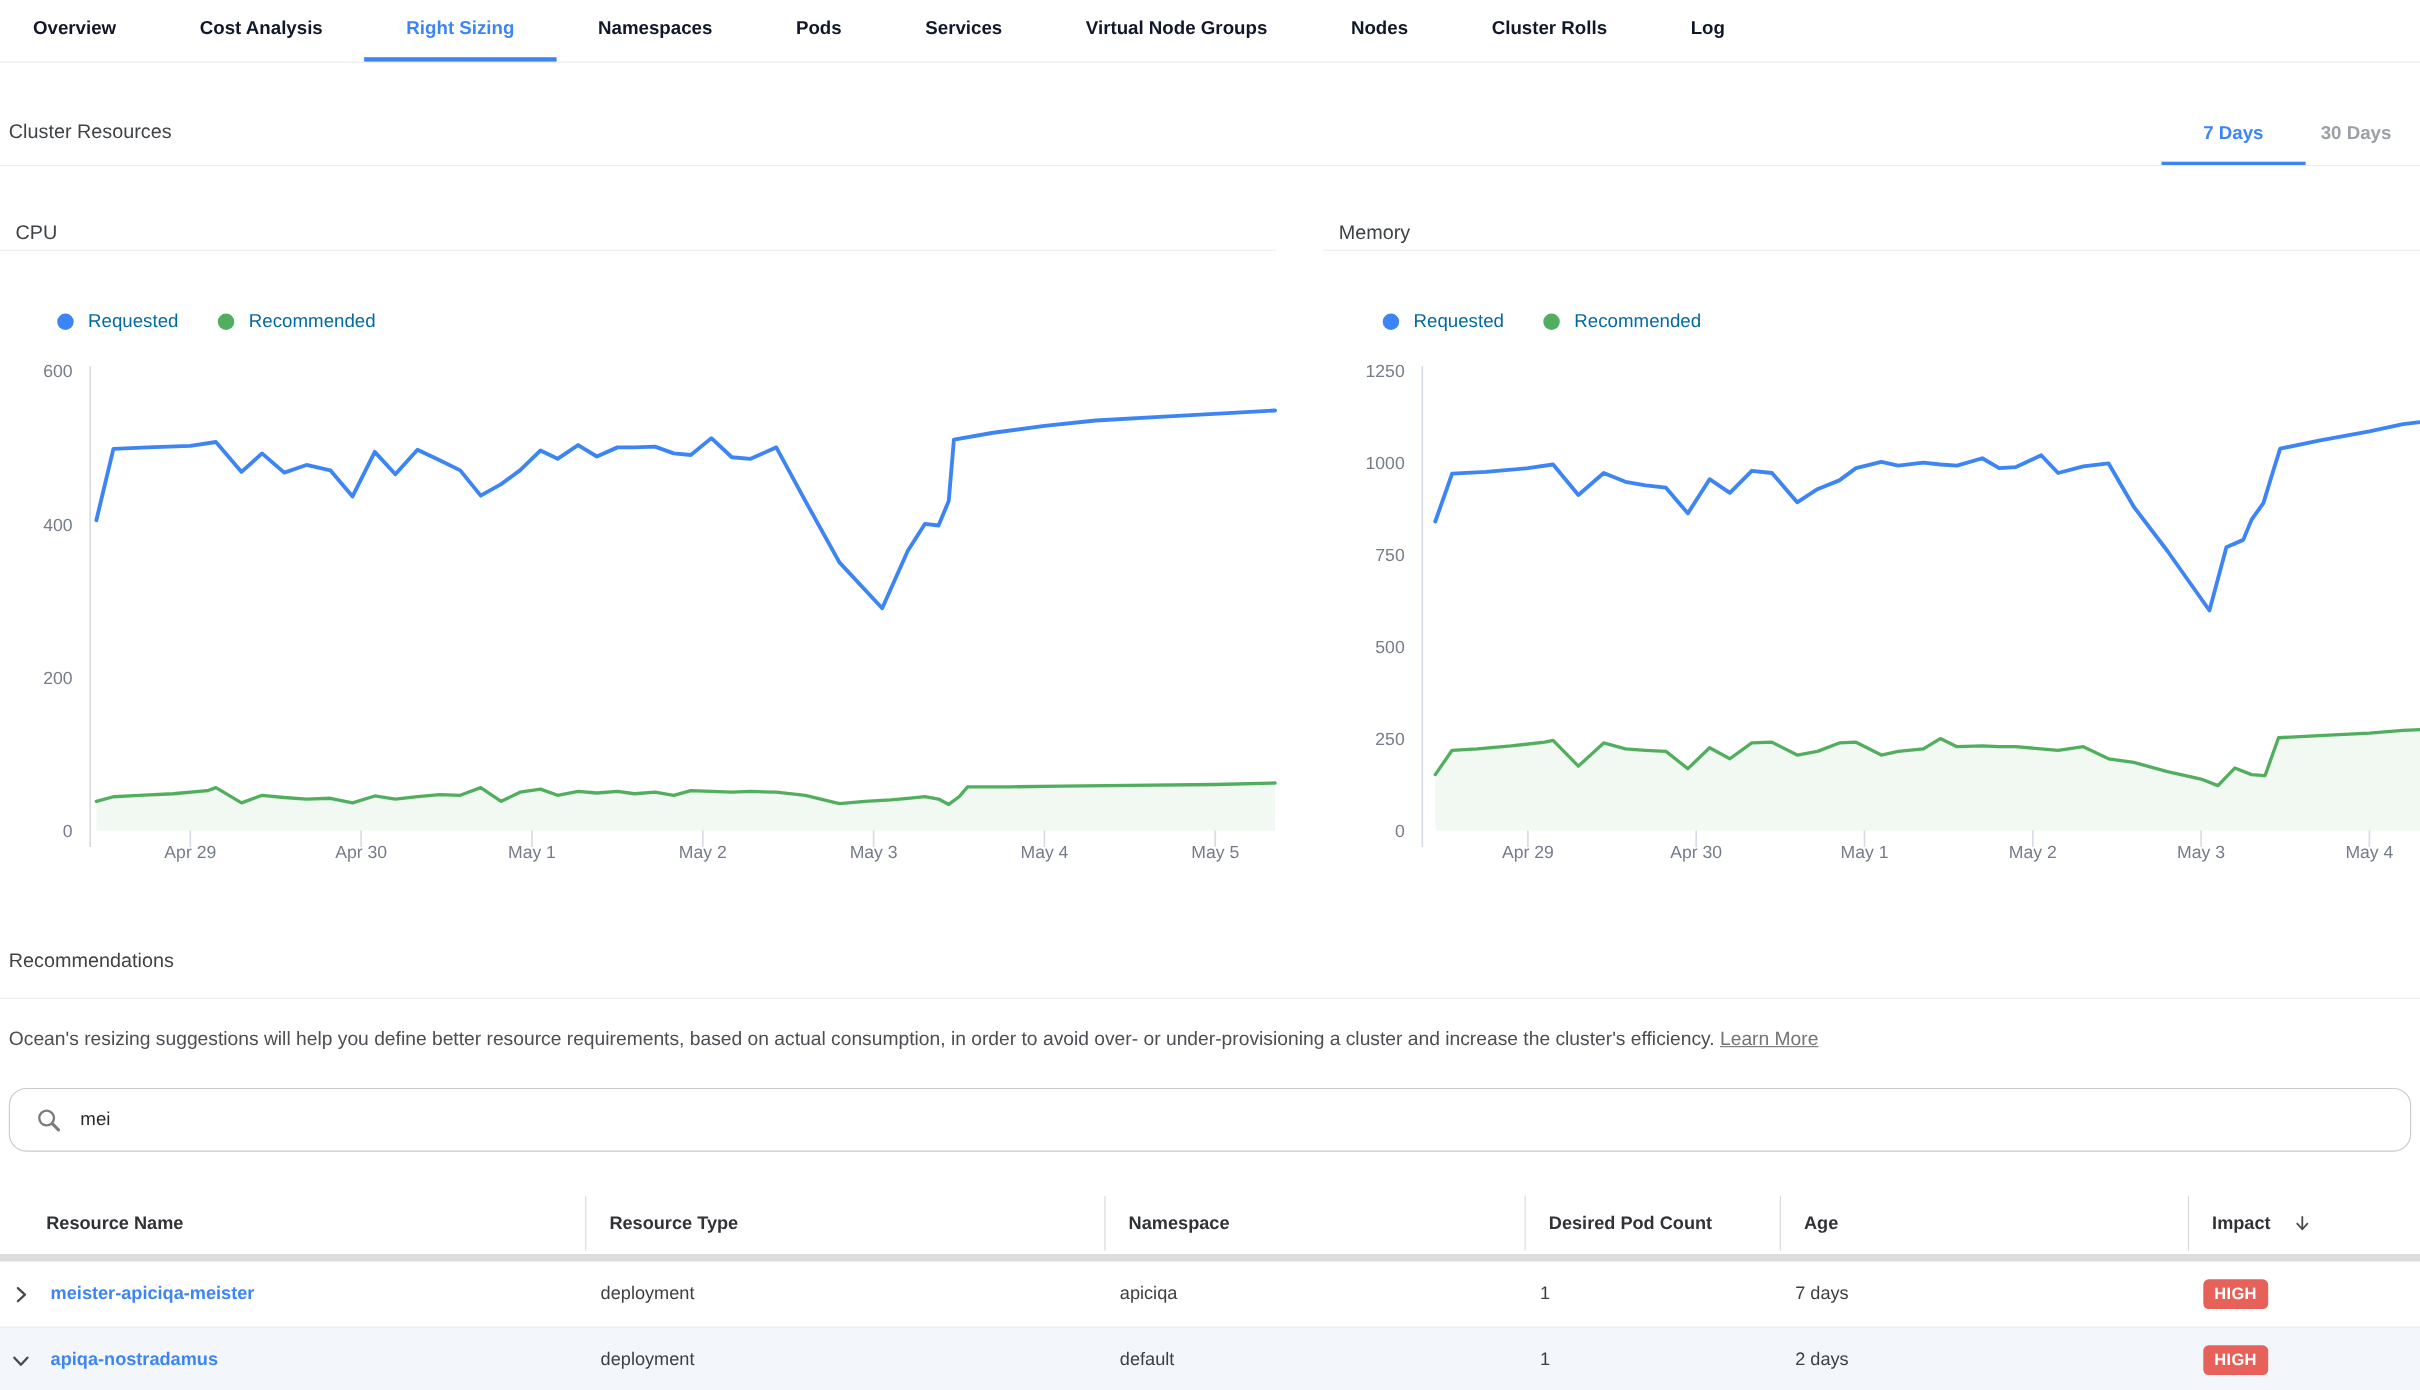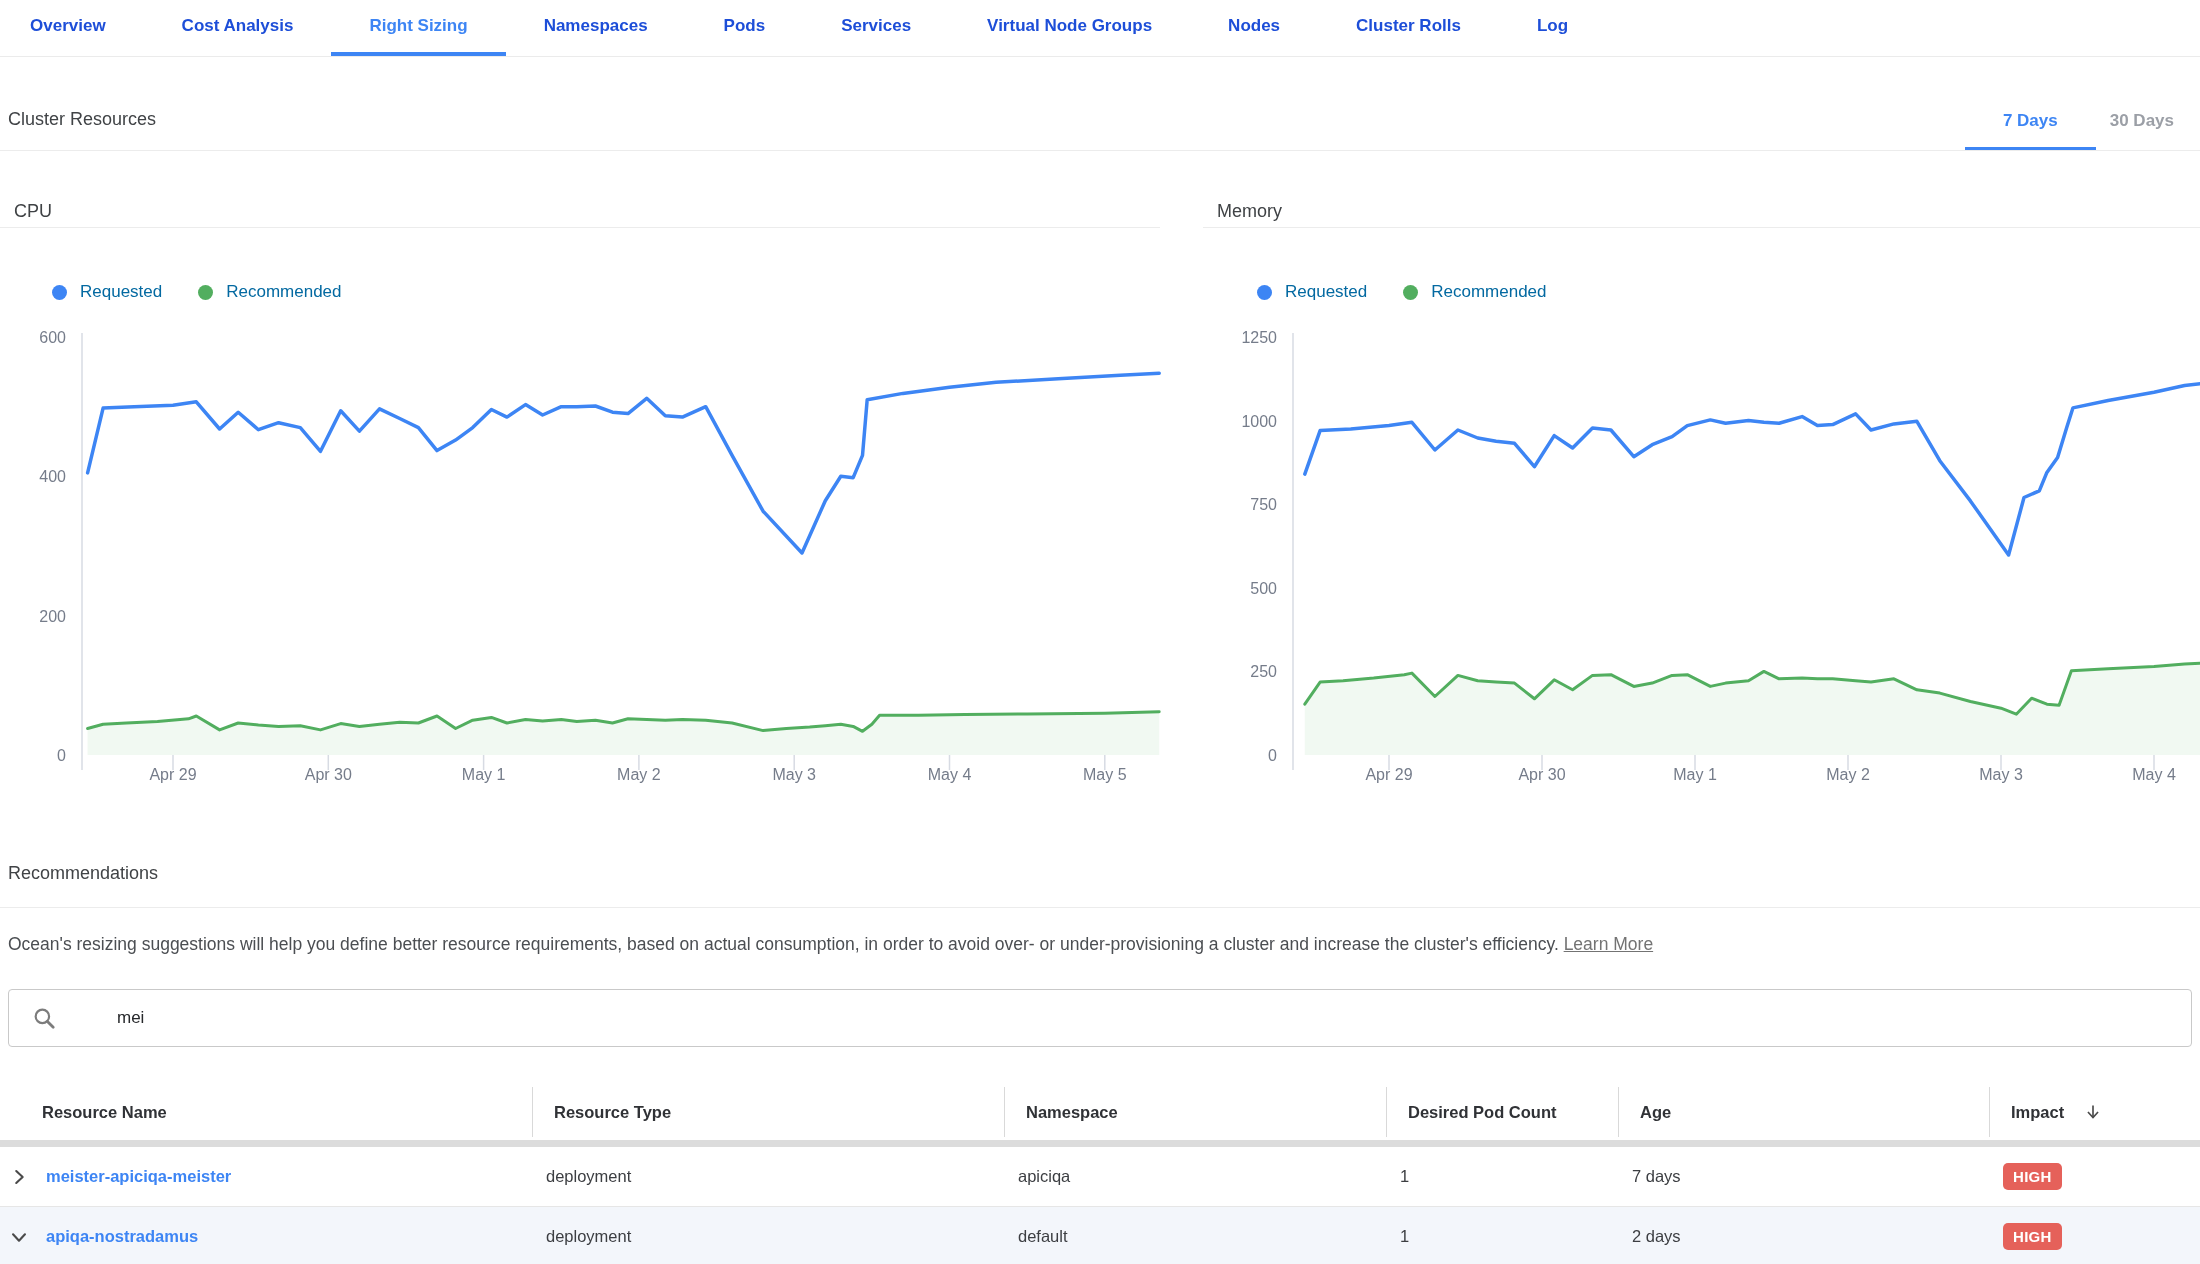--- a/index.html
+++ b/index.html
@@ -3,21 +3,21 @@
 <meta charset="utf-8">
 <style>
   html,body{margin:0;padding:0;}
   body{
     position:relative;width:2200px;height:1264px;overflow:hidden;
     background:#ffffff;font-family:"Liberation Sans","DejaVu Sans",sans-serif;
     color:#3c4043;
   }
   
   .tabbar{position:absolute;top:0;left:0;width:2200px;height:56px;border-bottom:1px solid #ebebeb;display:flex;align-items:stretch;}
-  .tab{display:flex;align-items:center;padding:0 38px;font-size:17px;font-weight:600;color:#1d4ed8;border-bottom:4px solid transparent;cursor:pointer;white-space:nowrap;}
+  .tab{display:flex;align-items:center;padding:0 38px;font-size:17px;font-weight:600;color:#0f172a;border-bottom:4px solid transparent;cursor:pointer;white-space:nowrap;}
   .tab:first-child{padding-left:30px;}
   .tab.active{color:#3d85f4;border-bottom-color:#3d85f4;}
   
   .section-title{position:absolute;font-size:18px;color:#404346;}
   #cluster-resources-title{left:8px;top:109px;}
   .hdivider{position:absolute;height:1px;background:#ececec;}
   #divider-cluster{top:150px;left:0;width:2200px;}
   .range-tabs{position:absolute;top:95px;right:12px;height:55px;display:flex;}
   .range-tab{display:flex;align-items:center;padding:0 38px;font-size:17px;font-weight:bold;color:#9b9fa6;border-bottom:3px solid transparent;cursor:pointer;}
   .range-tab.r30{padding:0 14px;}
@@ -38,21 +38,21 @@
   .chart-svg{position:absolute;top:330px;}
   #chart-cpu{left:8px;}
   #chart-memory{left:1215px;}
   .chart-svg text.tick{font-family:"Liberation Sans",sans-serif;font-size:16px;fill:#757c8a;}
   
   #recommendations-title{left:8px;top:863px;}
   #divider-recommendations{top:907px;left:0;width:2200px;}
   .description{position:absolute;left:8px;top:934px;font-size:17.5px;color:#4b4e52;white-space:nowrap;}
   .learn-more{color:#737373;text-decoration:underline;cursor:pointer;}
   
-  .searchbox{position:absolute;left:8px;top:989px;width:2182px;height:56px;border:1px solid #c9c9c9;border-radius:4px;display:flex;align-items:center;background:#fff;gap:44px;}
+  .searchbox{position:absolute;left:8px;top:989px;width:2182px;height:56px;border:1px solid #c9c9c9;border-radius:16px;display:flex;align-items:center;background:#fff;}
   .search-icon{margin-left:22px;flex:0 0 auto;display:flex;}
   .searchbox input{border:none;outline:none;margin-left:14px;font-size:17px;color:#26282b;font-family:"Liberation Sans",sans-serif;width:2000px;background:transparent;}
   
   .thead{position:absolute;top:1087px;left:0;width:2200px;height:50px;display:grid;grid-template-columns:532px 472px 382px 232px 371px 1fr;align-items:center;}
   .th{font-size:16.5px;font-weight:bold;color:#303236;padding-left:21px;display:flex;align-items:center;height:100%;}
   .th:first-child{padding-left:42px;}
   .th + .th{border-left:1px solid #d9d9d9;}
   .sort-arrow{margin-left:18px;display:flex;}
   .thick-divider{position:absolute;top:1140px;left:0;width:2200px;height:7px;background:#dcdcdc;}
   .tbody{position:absolute;top:1147px;left:0;width:2200px;}

